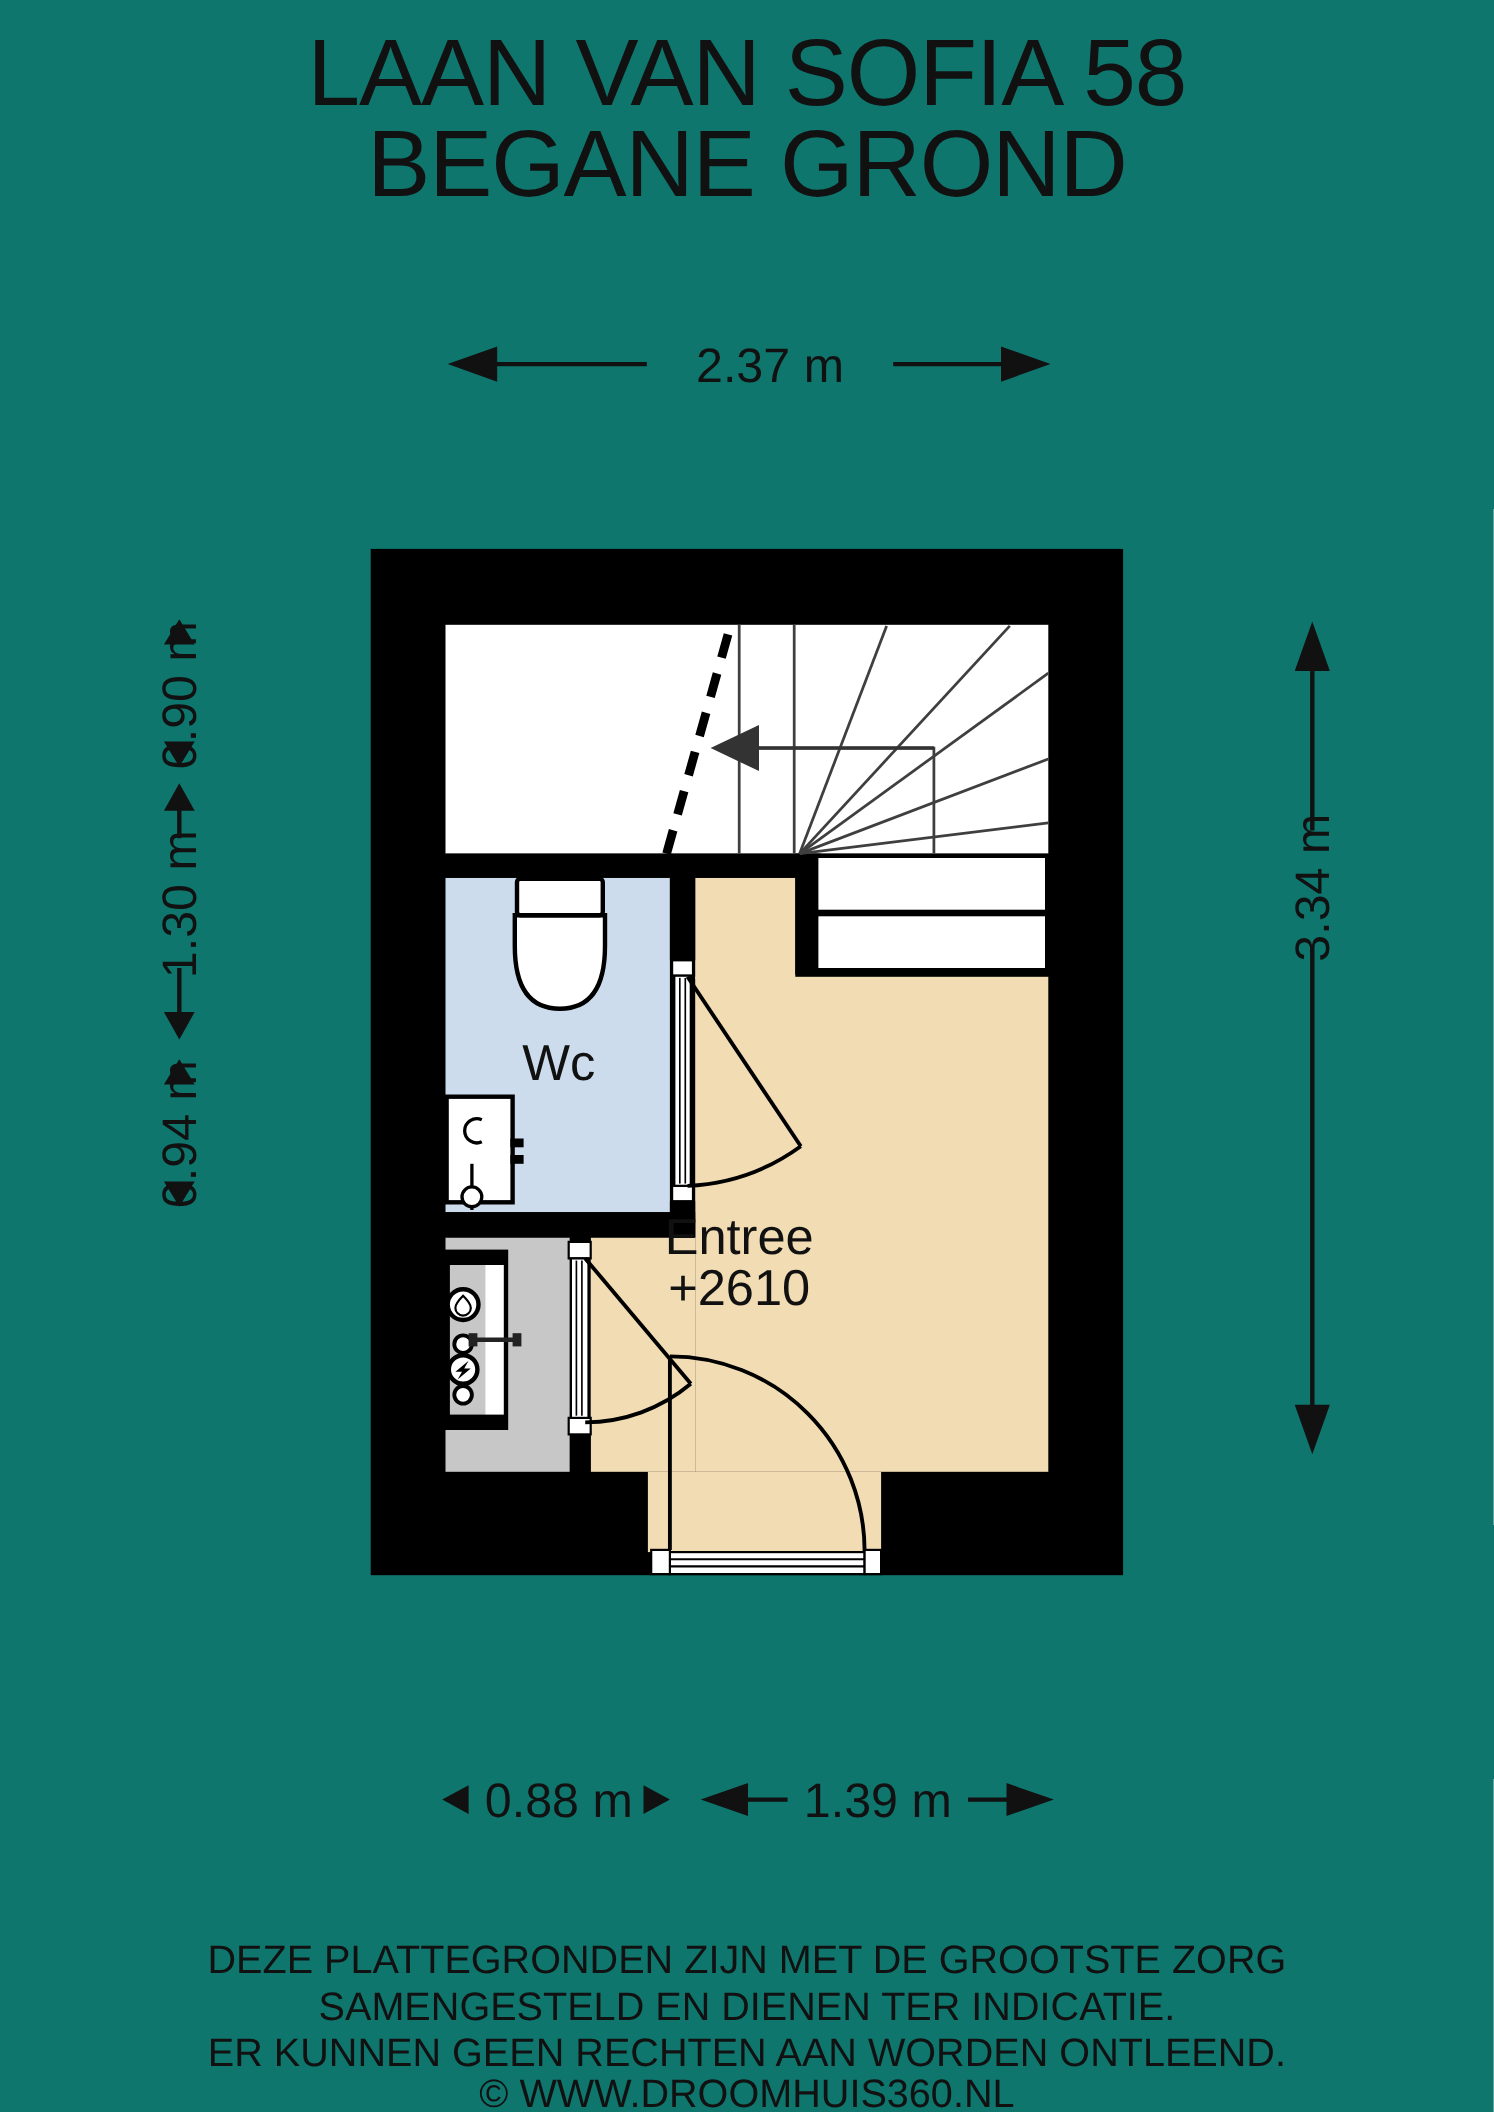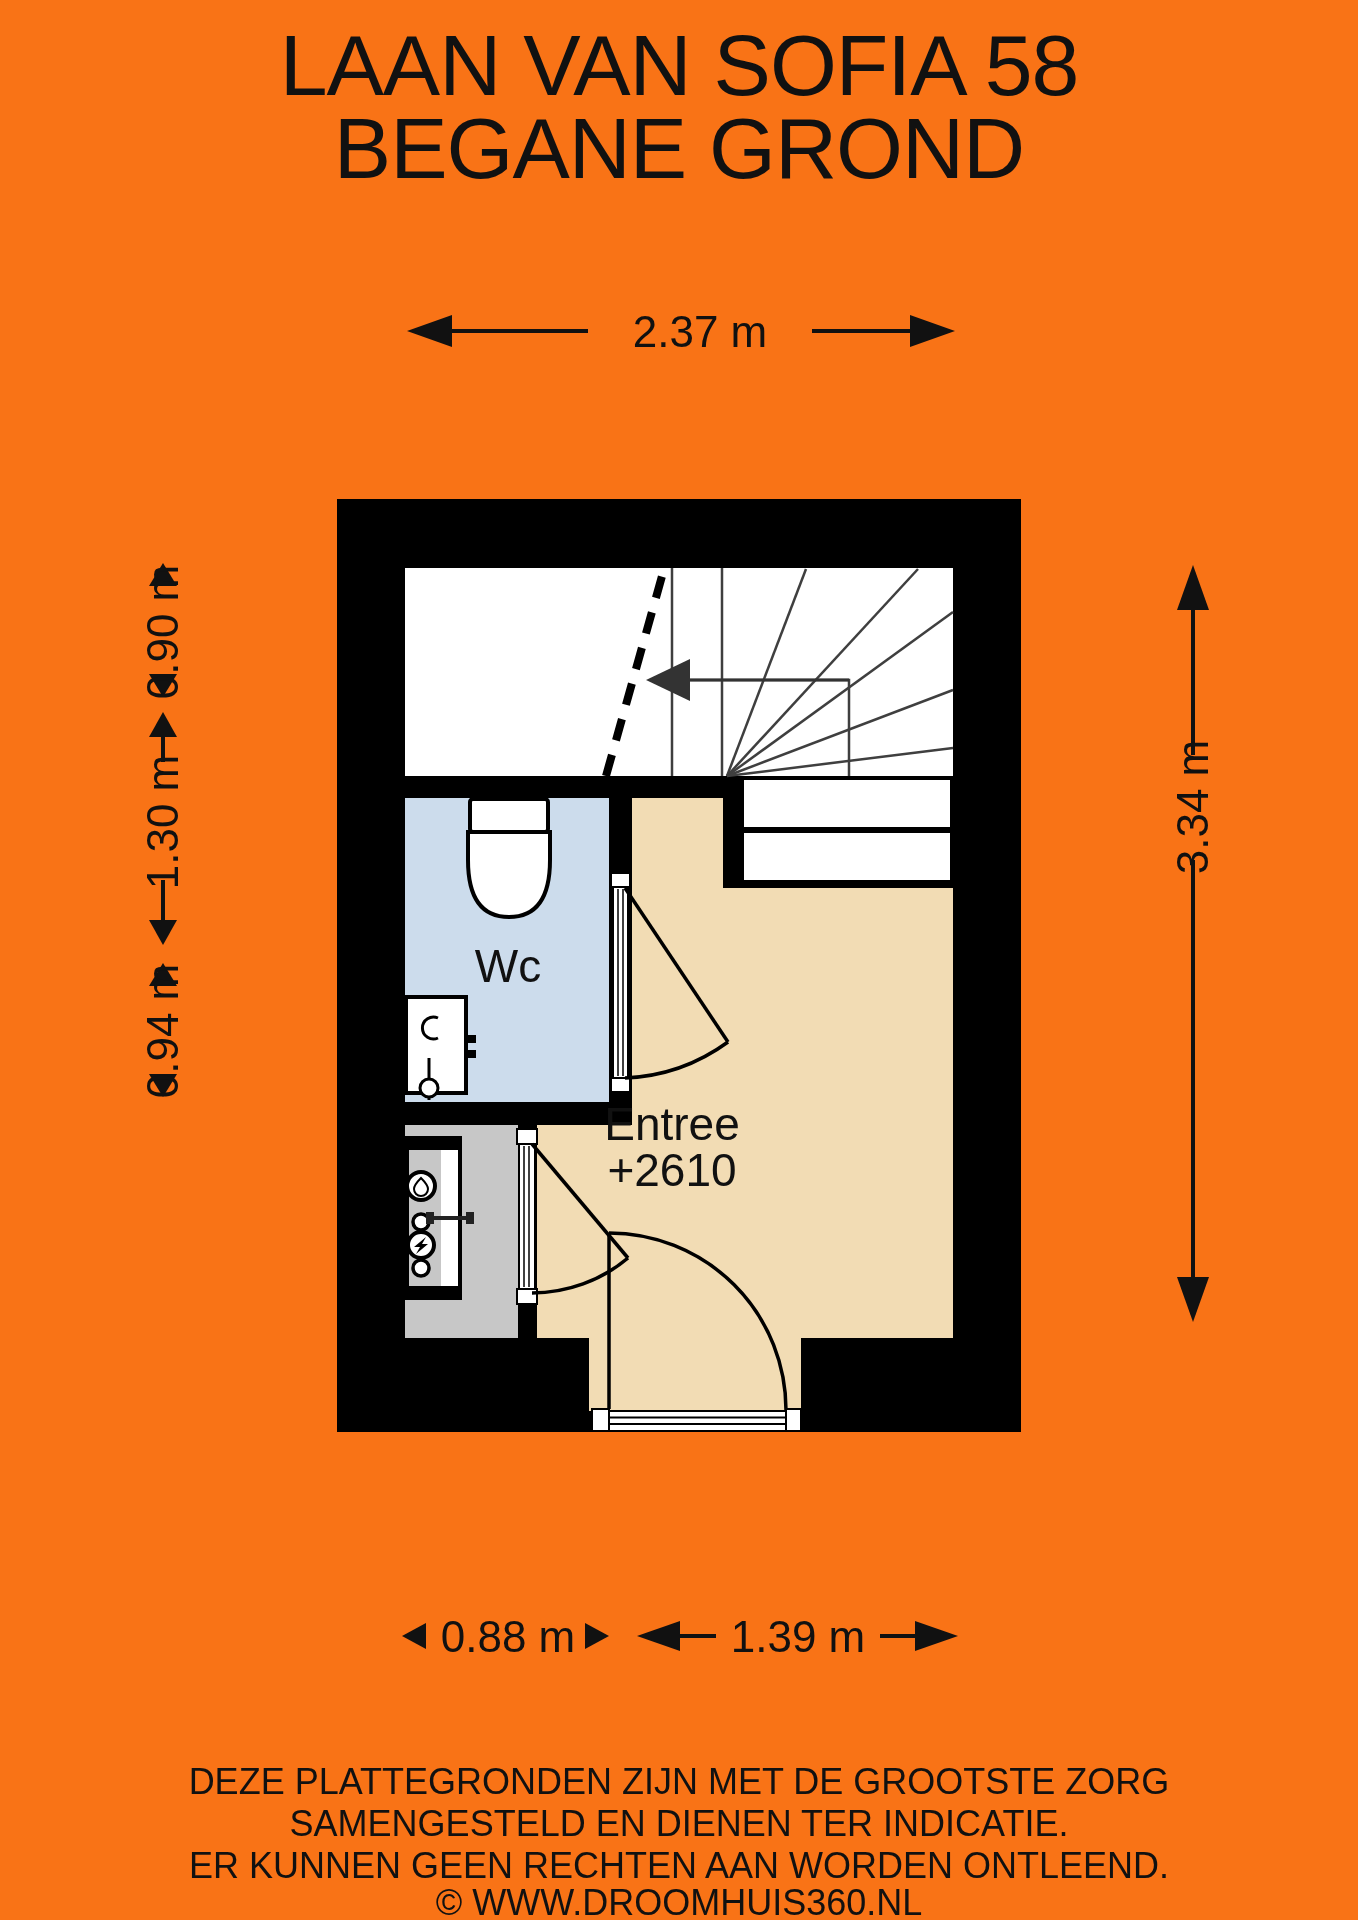--- a/index.html
+++ b/index.html
@@ -1,16 +1,16 @@
 <!DOCTYPE html>
 <html><head>
 <meta charset="utf-8">
 <style>
   html,body{margin:0;padding:0;background:#fff;}
-  .page{position:relative;width:1358px;height:1920px;background:#f97316;overflow:hidden;
+  .page{position:relative;width:1358px;height:1920px;background:#0f766e;overflow:hidden;
         font-family:"Liberation Sans","DejaVu Sans",sans-serif;}
   svg{display:block}
   svg text{font-family:"Liberation Sans","DejaVu Sans",sans-serif;fill:#111;}
   .title-text{font-size:86px;letter-spacing:-1px;}
   .dim-text{font-size:44px;}
   .room-text{font-size:46px;}
   .disc-text{font-size:36px;}
   .dimline{stroke:#111;stroke-width:4;fill:none;}
   .dimhead{fill:#111;stroke:none;}
   .stairline{stroke:#3f3f3f;stroke-width:2.5;fill:none;}

